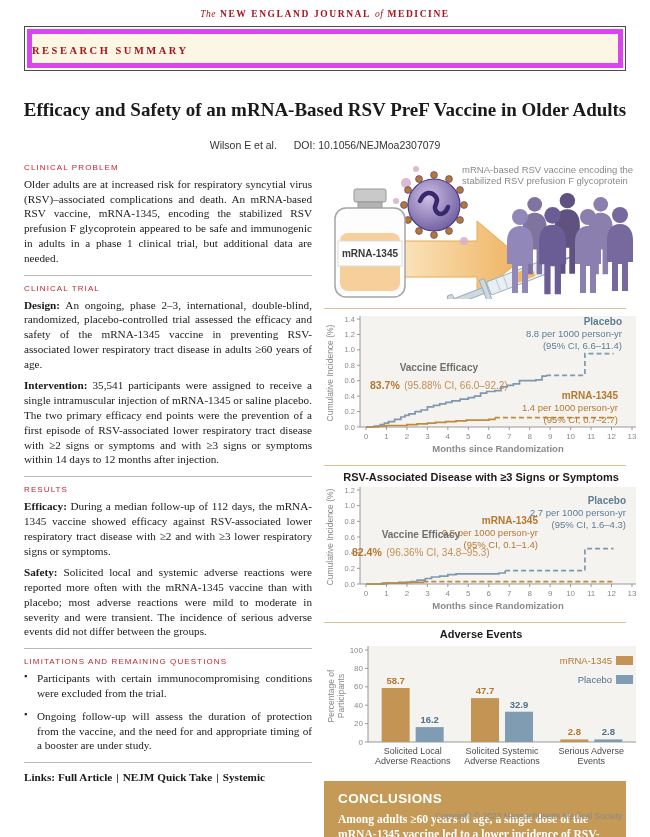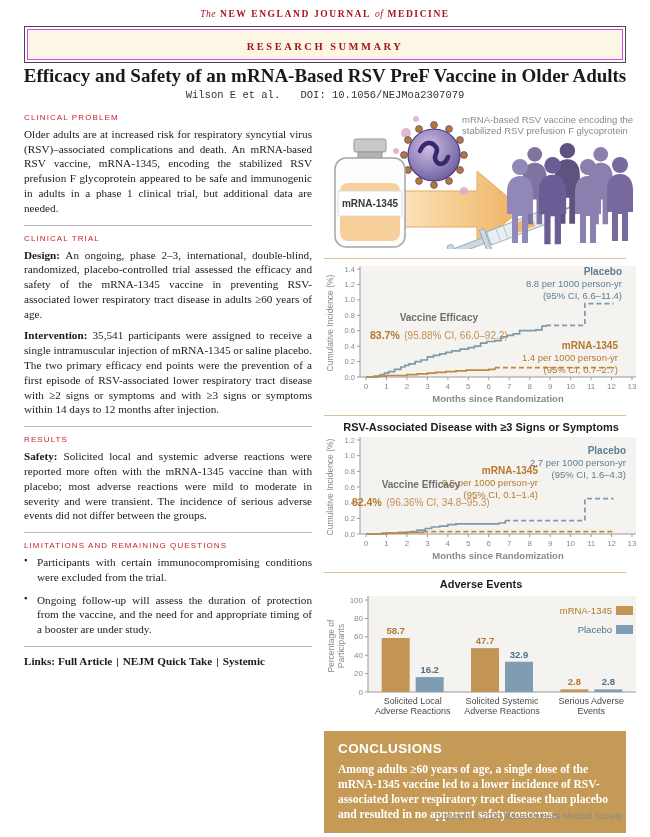--- a/index.html
+++ b/index.html
@@ -5,24 +5,24 @@
   html,body{margin:0;padding:0;background:#e9e9e9;}
   .page{position:relative;width:650px;height:837px;margin:0 auto;background:#ffffff;
         font-family:"Liberation Serif",serif;color:#1a1a1a;overflow:hidden;}
 
   
   .masthead{padding-top:9px;text-align:center;font-size:9.5px;letter-spacing:1.6px;
             color:#a9131d;font-family:"Liberation Serif",serif;}
   .masthead .it{font-style:italic;letter-spacing:0.5px;text-transform:none;}
   .masthead .caps{font-weight:bold;}
   .rs-frame{margin:7px 24px 0 24px;border:1px solid #4a4a4a;padding:2px;}
-  .rs-box{border:1px solid #d946ef;background:#fbf7e4;text-align:center;padding:6px 0 5px 0;}
+  .rs-box{border:5px solid #d946ef;background:#fbf7e4;padding:6px 0 5px 0;}
   .rs-box span{font-size:10.5px;font-weight:bold;letter-spacing:2.5px;color:#a9131d;}
-  .doc-title{text-align:center;font-size:19px;font-weight:bold;margin:3px 18px 0 18px;line-height:1.1;}
-  .byline{text-align:center;font-size:10.5px;color:#333;margin-top:2px;font-family:Liberation Mono, monospace;}
+  .doc-title{text-align:center;font-size:19px;font-weight:bold;margin:29px 18px 0 18px;line-height:1.1;}
+  .byline{text-align:center;font-size:10.5px;color:#333;margin-top:18px;font-family:Liberation Sans, sans-serif;}
   .byline .authors{margin-right:14px;}
 
   
   .cols{display:flex;gap:12px;padding:10px 24px 0 24px;}
   .col-left{flex:0 0 288px;width:288px;}
   .col-right{flex:1;min-width:0;position:relative;}
 
   
   .sec-head{font-family:"Liberation Sans",sans-serif;font-size:8px;font-weight:normal;
             letter-spacing:1.1px;color:#c42430;margin:2px 0 5px 0;}
@@ -100,20 +100,21 @@
       <div class="sec-head">CLINICAL PROBLEM</div>
       <p>Older adults are at increased risk for respiratory syncytial virus (RSV)–associated complications and death. An mRNA-based RSV vaccine, mRNA-1345, encoding the stabilized RSV prefusion F glycoprotein appeared to be safe and immunogenic in adults in a phase 1 clinical trial, but additional data are needed.</p>
       <hr>
 
       <div class="sec-head">CLINICAL TRIAL</div>
       <p><strong>Design:</strong> <span>An ongoing, phase 2–3, international, double-blind, randomized, placebo-controlled trial assessed the efficacy and safety of the mRNA-1345 vaccine in preventing RSV-associated lower respiratory tract disease in adults ≥60 years of age.</span></p>
       <p><strong>Intervention:</strong> <span>35,541 participants were assigned to receive a single intramuscular injection of mRNA-1345 or saline placebo. The two primary efficacy end points were the prevention of a first episode of RSV-associated lower respiratory tract disease with ≥2 signs or symptoms and with ≥3 signs or symptoms within 14 days to 12 months after injection.</span></p>
       <hr>
 
       <div class="sec-head">RESULTS</div>
+      <p><strong>Efficacy:</strong> <span>During a median follow-up of 112 days, the mRNA-1345 vaccine showed efficacy against RSV-associated lower respiratory tract disease with ≥2 and with ≥3 lower respiratory signs or symptoms.</span></p>
       <p><strong>Safety:</strong> <span>Solicited local and systemic adverse reactions were reported more often with the mRNA-1345 vaccine than with placebo; most adverse reactions were mild to moderate in severity and were transient. The incidence of serious adverse events did not differ between the groups.</span></p>
       <hr>
 
       <div class="sec-head">LIMITATIONS AND REMAINING QUESTIONS</div>
       <ul class="limits">
         <li>Participants with certain immunocompromising conditions were excluded from the trial.</li>
         <li>Ongoing follow-up will assess the duration of protection from the vaccine, and the need for and appropriate timing of a booster are under study.</li>
       </ul>
       <hr>
 

